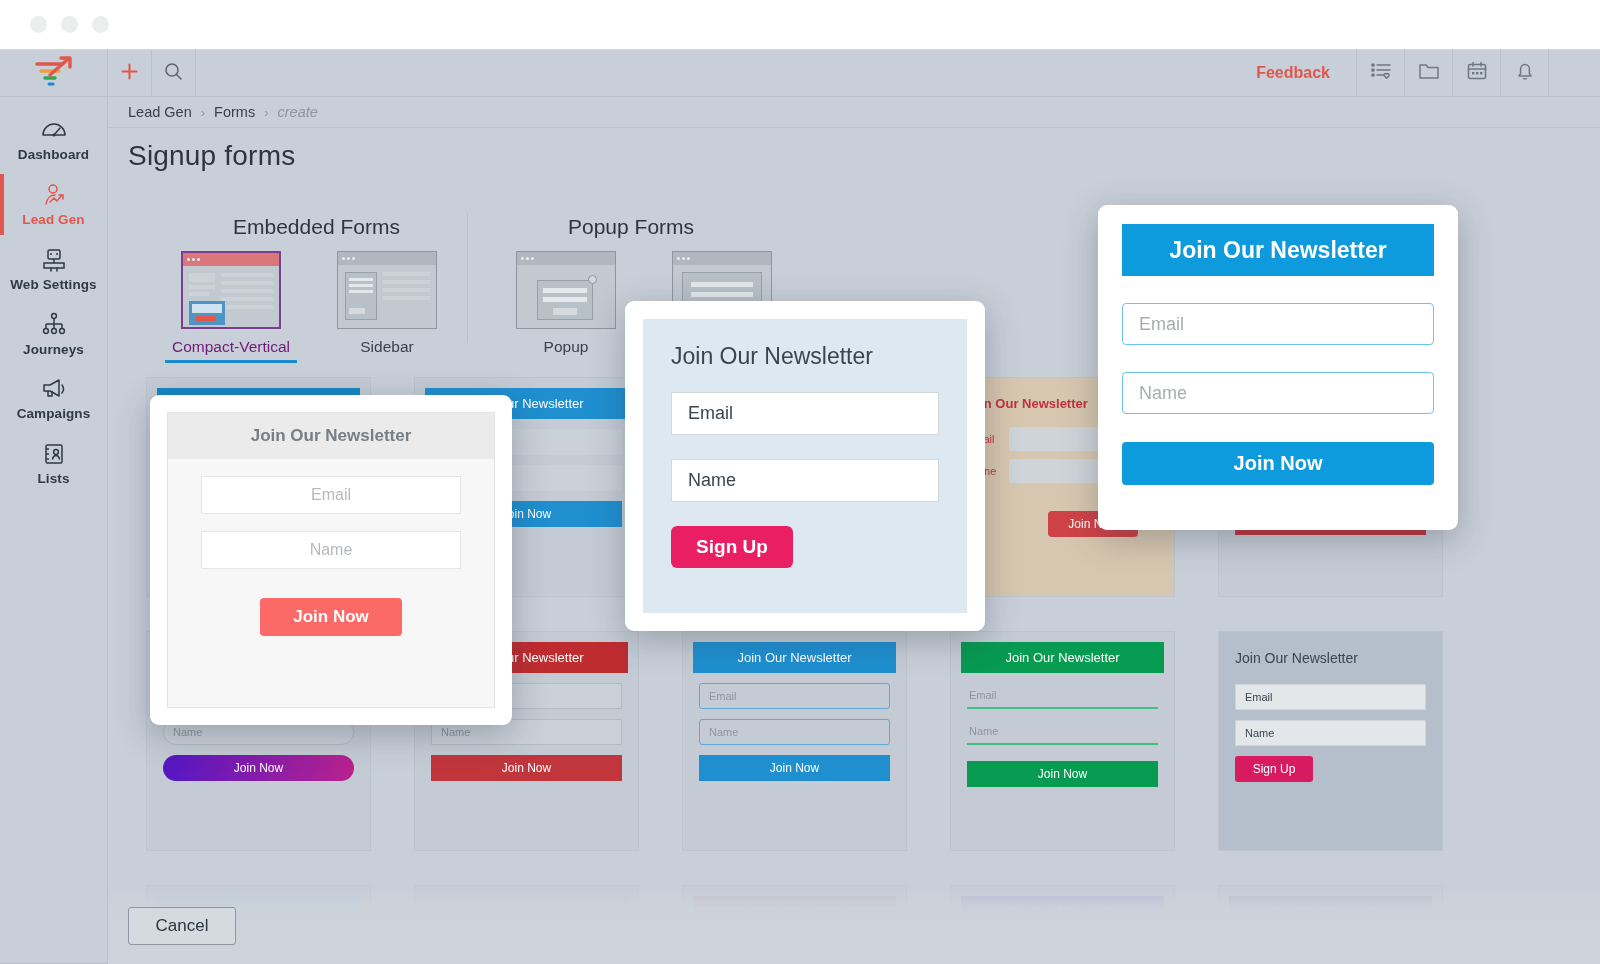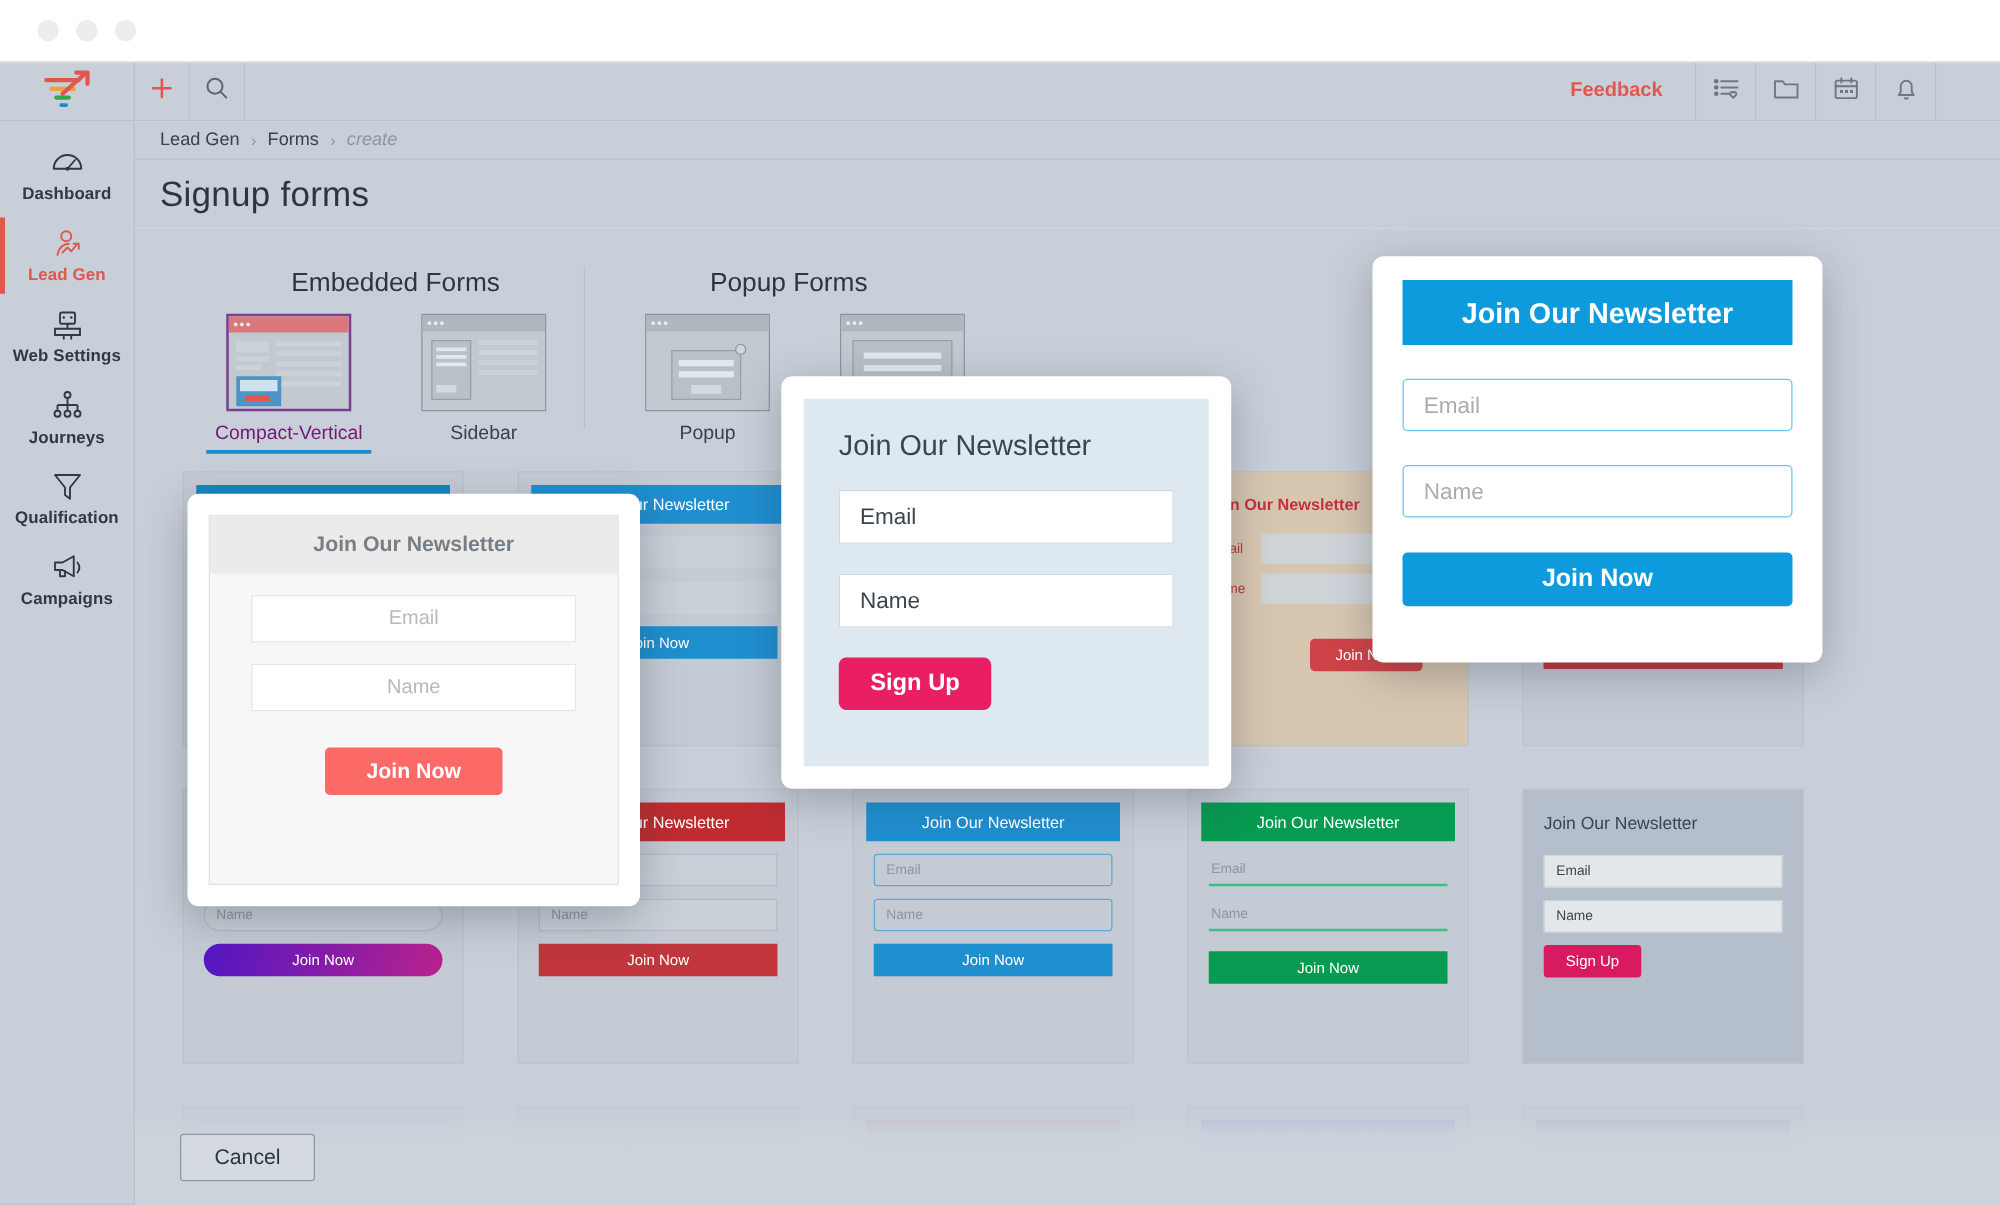--- a/index.html
+++ b/index.html
@@ -186,21 +186,21 @@
 
   
   .actionbar {
     position: absolute; left: 108px; bottom: 0; width: 1492px; height: 77px;
     background: linear-gradient(to bottom, rgba(200,207,216,.0) 0%, rgba(204,211,219,.88) 26%, #ccd3db 48%);
     display: flex; align-items: center; padding-left: 20px;
   }
   .cancel-btn {
     width: 108px; height: 38px; border: 1px solid #8d96a1; border-radius: 3px;
     background: #d5dae0; color: #2b3640; font-size: 17px;
-    display: flex; align-items: center; justify-content: center; cursor: pointer; margin-left: 16px;
+    display: flex; align-items: center; justify-content: center; cursor: pointer;
   }
 </style>
 </head>
 <body>
 
 <div class="app">
 
   <div class="chrome">
     <span class="dot"></span>
     <span class="dot"></span>
@@ -267,40 +267,43 @@
             <path d="M15 8 v5 M7 13 h16 M7 13 v4 M15 13 v4 M23 13 v4"></path>
             <circle cx="7" cy="20" r="2.4"></circle>
             <circle cx="15" cy="20" r="2.4"></circle>
             <circle cx="23" cy="20" r="2.4"></circle>
           </svg>
         </span>
         <span class="lbl">Journeys</span>
       </div>
 
 
-      <div class="nav-item">
-        <span class="nav-icon">
-          <svg viewBox="0 0 30 28" fill="none" stroke="#2e3a46" stroke-width="1.5">
-            <path d="M5 5 H25 L17 15 V24 L13 21 V15z" stroke-linejoin="round"></path>
-          </svg>
-        </span>
-        <span class="lbl">Qualification</span>
-      </div>
 
       <div class="nav-item">
         <span class="nav-icon">
           <svg viewBox="0 0 30 28" fill="none" stroke="#2e3a46" stroke-width="1.5">
             <path d="M5 10 h6 l9-5 v16 l-9-5 H5z" stroke-linejoin="round"></path>
             <path d="M9 16 v5 h4 v-5" stroke-linejoin="round"></path>
             <path d="M23 10 q3 4 0 8" stroke-linecap="round"></path>
           </svg>
         </span>
         <span class="lbl">Campaigns</span>
       </div>
 
+      <div class="nav-item">
+        <span class="nav-icon">
+          <svg viewBox="0 0 30 28" fill="none" stroke="#2e3a46" stroke-width="1.5">
+            <rect x="7" y="5" width="16" height="18" rx="1.5"></rect>
+            <path d="M7 9 h3 M7 14 h3 M7 19 h3"></path>
+            <circle cx="17" cy="12" r="2.4"></circle>
+            <path d="M13.5 19 c.6-2.6 2-3.6 3.5-3.6 s2.9 1 3.5 3.6" stroke-linecap="round"></path>
+          </svg>
+        </span>
+        <span class="lbl">Lists</span>
+      </div>
     </div>
 
     <div class="nav-bottom">
     </div>
   </div>
 
   <div class="topbar">
     <div class="tb-btn">
       <span>
         <svg viewBox="0 0 21 21" fill="none" stroke="#e2574c" stroke-width="2" stroke-linecap="round">

